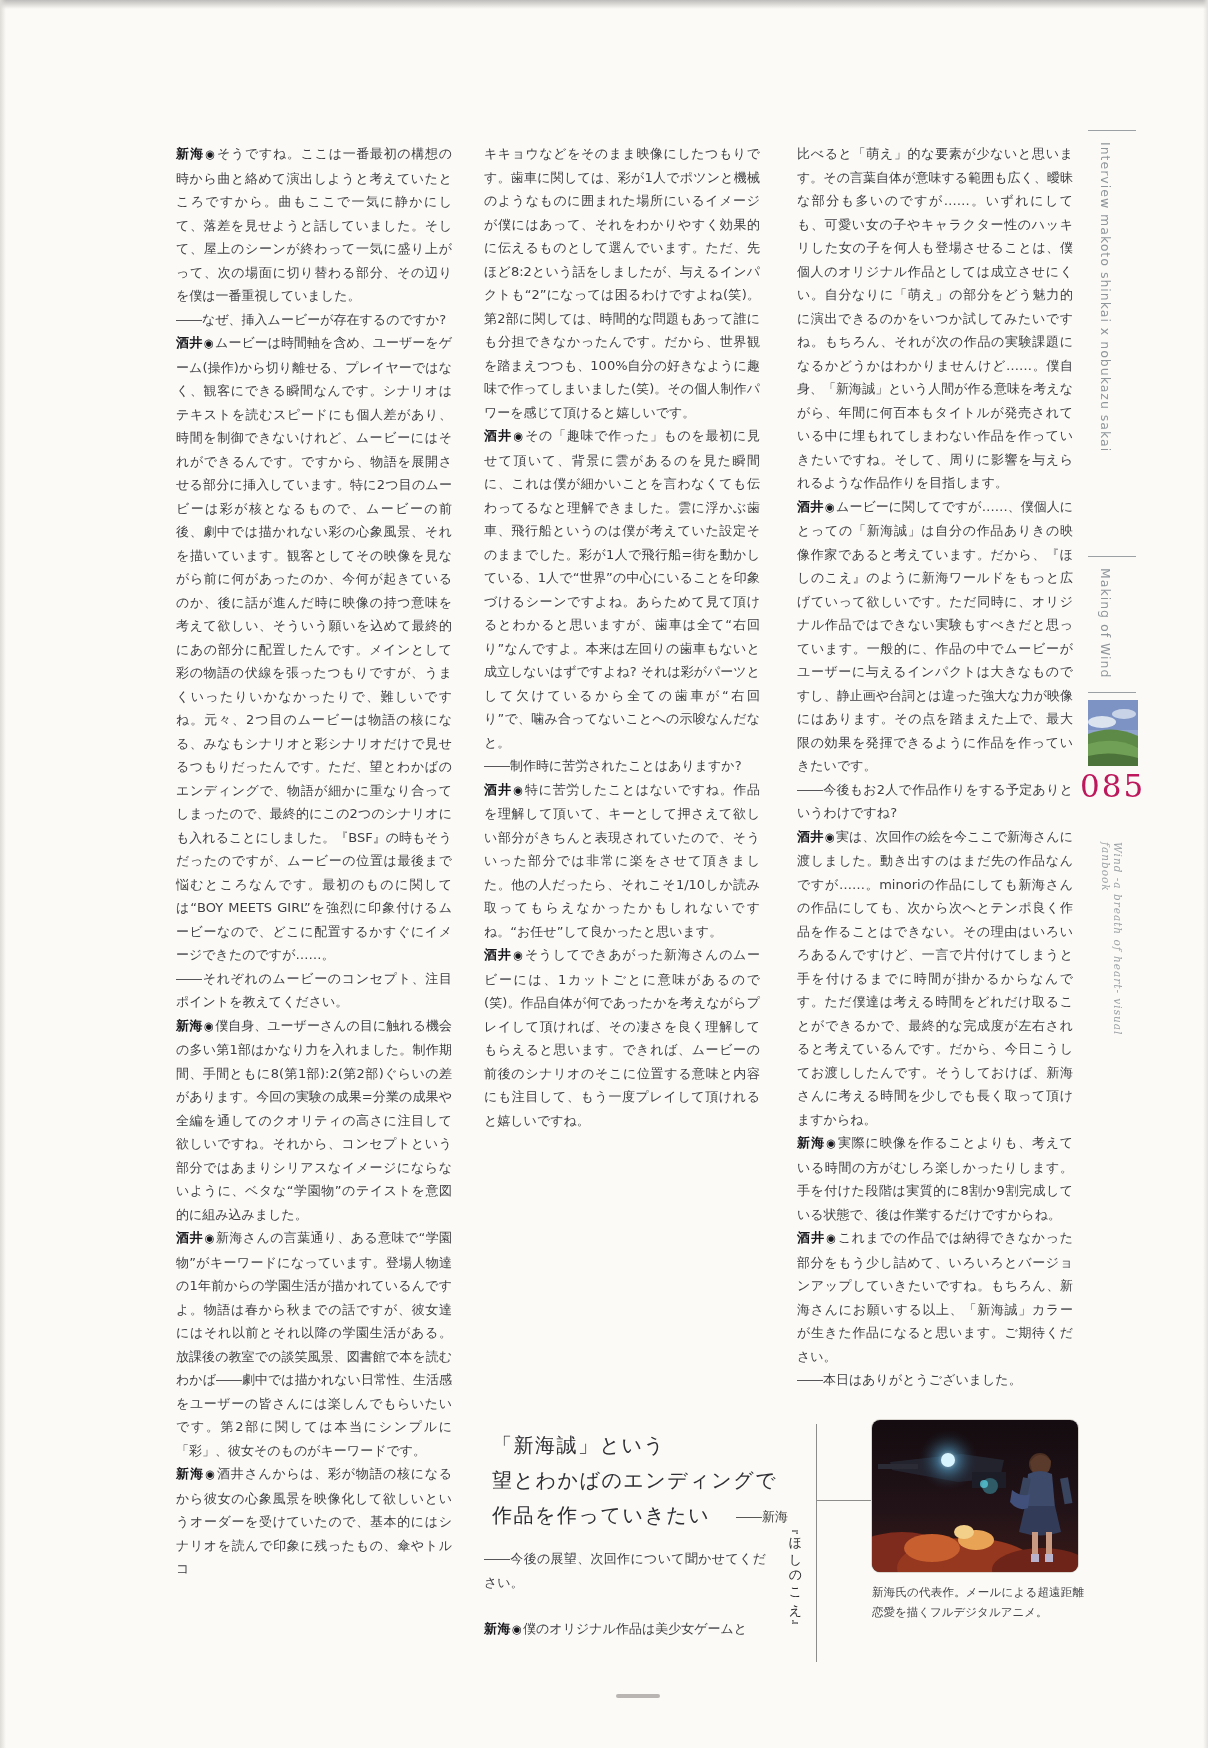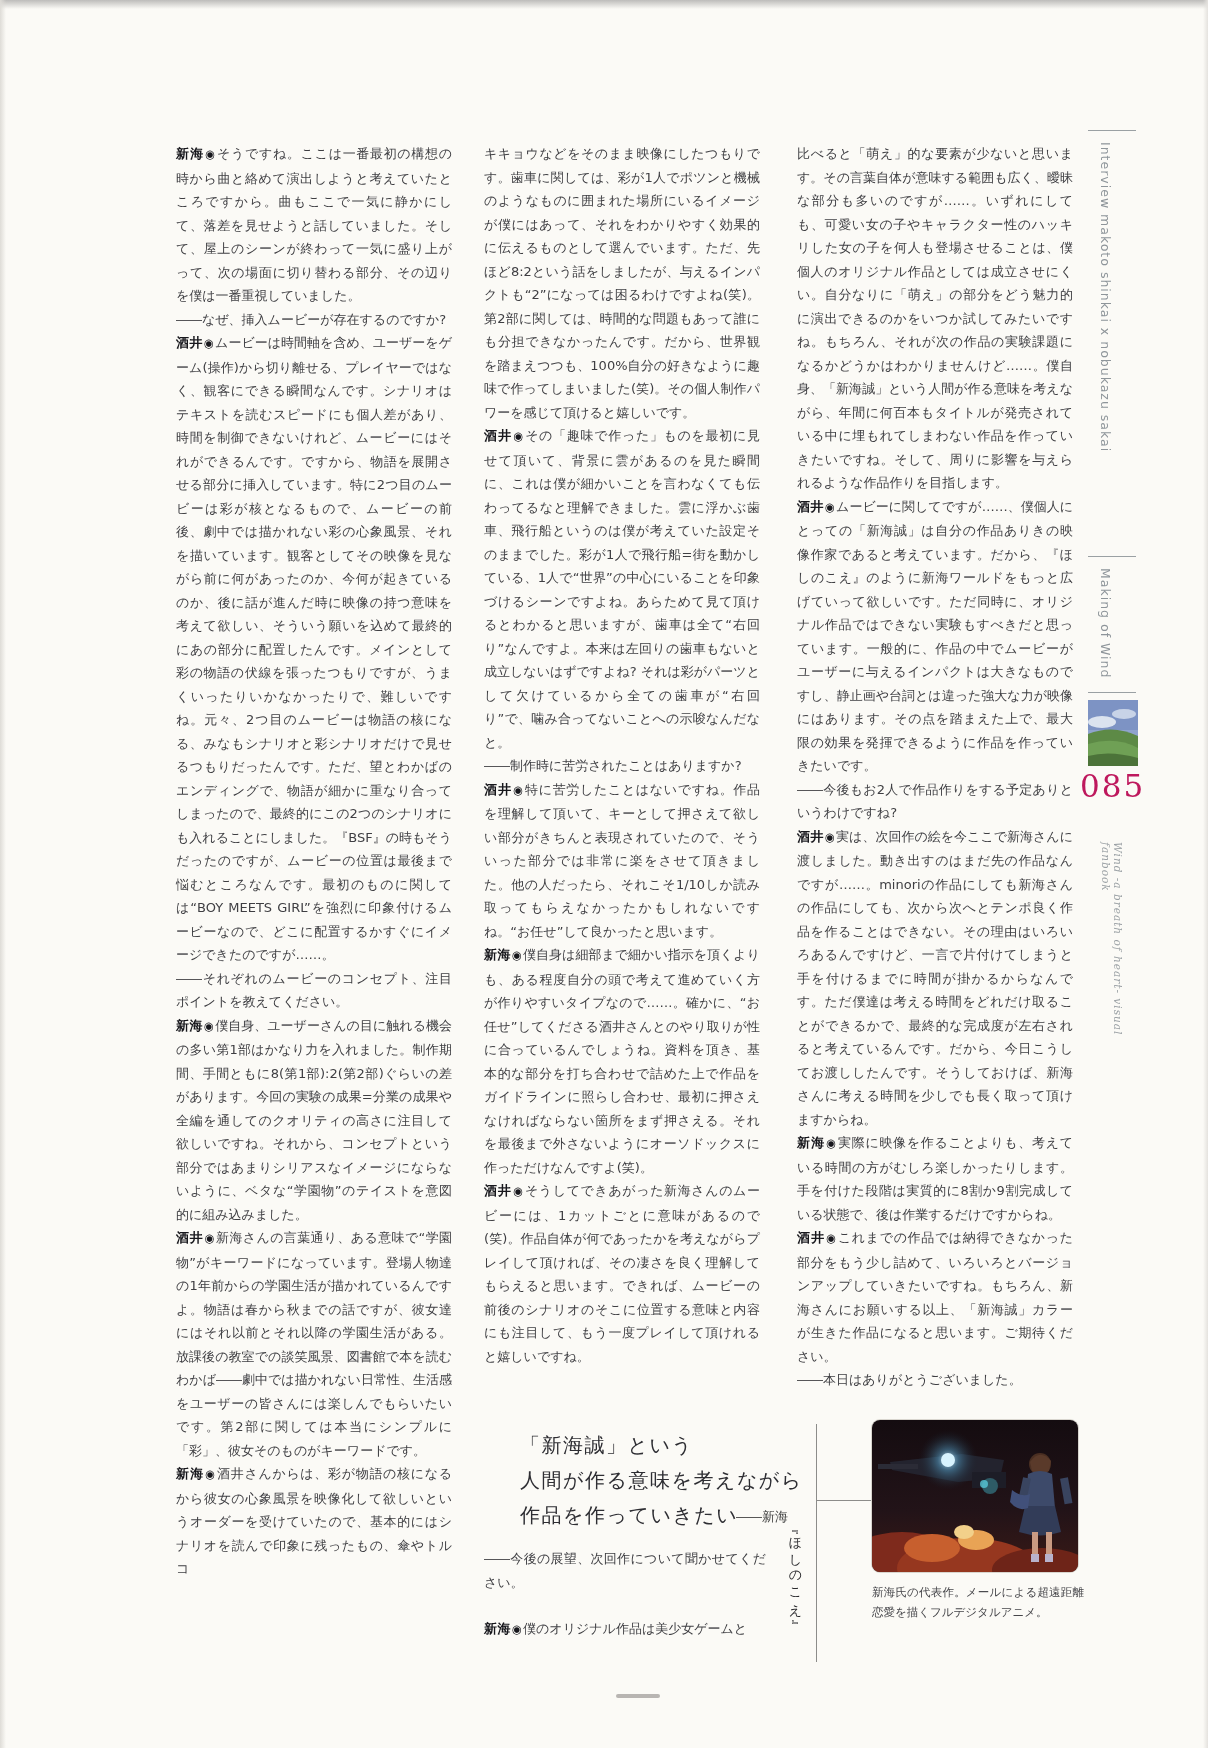--- a/index.html
+++ b/index.html
@@ -23,21 +23,21 @@
   .col{position:absolute;top:142px;width:276px;
     font-size:13px;line-height:23.5px;text-align:justify;color:#3e3e42;}
   #col1{left:176px;} #col2{left:484px;} #col3{left:797px;}
   .para{margin:0;}
   .para b{color:#17171c;font-weight:bold;letter-spacing:.5px;}
   .bullet{font-size:11.5px;margin:0 1px;color:#17171c;}
 
   
   .pullquote{position:absolute;left:492px;top:1428px;width:300px;
     font-family:"DejaVu Serif",serif;font-size:20px;line-height:35px;
-    color:#2e2e33;letter-spacing:1.5px;margin-left:28px;}
+    color:#2e2e33;letter-spacing:1.5px;}
   .pq-attrib{position:absolute;left:688px;top:1508px;width:100px;
     font-size:13px;color:#404040;text-align:right;font-family:"DejaVu Sans",sans-serif;}
 
   .afterquote{position:absolute;left:484px;top:1547px;width:282px;
     font-size:13px;line-height:23.5px;text-align:justify;color:#3e3e42;}
   .afterquote .para + .para{margin-top:23px;}
 
   
   .feat-vline{position:absolute;left:816px;top:1424px;width:1px;height:238px;background:#8c8c8a;}
   .feat-hline{position:absolute;left:816px;top:1500px;width:57px;height:1px;background:#8c8c8a;}
@@ -77,36 +77,35 @@
     <p class="para question">――それぞれのムービーのコンセプト、注目ポイントを教えてください。</p>
     <p class="para"><b>新海</b><span class="bullet">◉</span>僕自身、ユーザーさんの目に触れる機会の多い第1部はかなり力を入れました。制作期間、手間ともに8(第1部):2(第2部)ぐらいの差があります。今回の実験の成果=分業の成果や全編を通してのクオリティの高さに注目して欲しいですね。それから、コンセプトという部分ではあまりシリアスなイメージにならないように、ベタな“学園物”のテイストを意図的に組み込みました。</p>
     <p class="para"><b>酒井</b><span class="bullet">◉</span>新海さんの言葉通り、ある意味で“学園物”がキーワードになっています。登場人物達の1年前からの学園生活が描かれているんですよ。物語は春から秋までの話ですが、彼女達にはそれ以前とそれ以降の学園生活がある。放課後の教室での談笑風景、図書館で本を読むわかば――劇中では描かれない日常性、生活感をユーザーの皆さんには楽しんでもらいたいです。第2部に関しては本当にシンプルに「彩」、彼女そのものがキーワードです。</p>
     <p class="para"><b>新海</b><span class="bullet">◉</span>酒井さんからは、彩が物語の核になるから彼女の心象風景を映像化して欲しいというオーダーを受けていたので、基本的にはシナリオを読んで印象に残ったもの、傘やトルコ</p>
   </div>
 <div class="col" id="col2">
     <p class="para">キキョウなどをそのまま映像にしたつもりです。歯車に関しては、彩が1人でポツンと機械のようなものに囲まれた場所にいるイメージが僕にはあって、それをわかりやすく効果的に伝えるものとして選んでいます。ただ、先ほど8:2という話をしましたが、与えるインパクトも“2”になっては困るわけですよね(笑)。第2部に関しては、時間的な問題もあって誰にも分担できなかったんです。だから、世界観を踏まえつつも、100%自分の好きなように趣味で作ってしまいました(笑)。その個人制作パワーを感じて頂けると嬉しいです。</p>
     <p class="para"><b>酒井</b><span class="bullet">◉</span>その「趣味で作った」ものを最初に見せて頂いて、背景に雲があるのを見た瞬間に、これは僕が細かいことを言わなくても伝わってるなと理解できました。雲に浮かぶ歯車、飛行船というのは僕が考えていた設定そのままでした。彩が1人で飛行船=街を動かしている、1人で“世界”の中心にいることを印象づけるシーンですよね。あらためて見て頂けるとわかると思いますが、歯車は全て“右回り”なんですよ。本来は左回りの歯車もないと成立しないはずですよね? それは彩がパーツとして欠けているから全ての歯車が“右回り”で、噛み合ってないことへの示唆なんだなと。</p>
     <p class="para question">――制作時に苦労されたことはありますか?</p>
     <p class="para"><b>酒井</b><span class="bullet">◉</span>特に苦労したことはないですね。作品を理解して頂いて、キーとして押さえて欲しい部分がきちんと表現されていたので、そういった部分では非常に楽をさせて頂きました。他の人だったら、それこそ1/10しか読み取ってもらえなかったかもしれないですね。“お任せ”して良かったと思います。</p>
-    <p class="para"><b>新海</b><span class="bullet">◉</span>僕自身は細部まで細かい指示を頂くよりも、ある程度自分の頭で考えて進めていく方が作りやすいタイプなので……。確かに、“お任せ”してくださる酒井さんとのやり取りが性に合っているんでしょうね。資料を頂き、基本的な部分を打ち合わせで詰めた上で作品をガイドラインに照らし合わせ、最初に押さえなければならない箇所をまず押さえる。それを最後まで外さないようにオーソドックスに作っただけなんですよ(笑)。</p>
     <p class="para"><b>酒井</b><span class="bullet">◉</span>そうしてできあがった新海さんのムービーには、1カットごとに意味があるので(笑)。作品自体が何であったかを考えながらプレイして頂ければ、その凄さを良く理解してもらえると思います。できれば、ムービーの前後のシナリオのそこに位置する意味と内容にも注目して、もう一度プレイして頂けれると嬉しいですね。</p>
   </div>
 <div class="col" id="col3">
     <p class="para">比べると「萌え」的な要素が少ないと思います。その言葉自体が意味する範囲も広く、曖昧な部分も多いのですが……。いずれにしても、可愛い女の子やキャラクター性のハッキリした女の子を何人も登場させることは、僕個人のオリジナル作品としては成立させにくい。自分なりに「萌え」の部分をどう魅力的に演出できるのかをいつか試してみたいですね。もちろん、それが次の作品の実験課題になるかどうかはわかりませんけど……。僕自身、「新海誠」という人間が作る意味を考えながら、年間に何百本もタイトルが発売されている中に埋もれてしまわない作品を作っていきたいですね。そして、周りに影響を与えられるような作品作りを目指します。</p>
     <p class="para"><b>酒井</b><span class="bullet">◉</span>ムービーに関してですが……、僕個人にとっての「新海誠」は自分の作品ありきの映像作家であると考えています。だから、『ほしのこえ』のように新海ワールドをもっと広げていって欲しいです。ただ同時に、オリジナル作品ではできない実験もすべきだと思っています。一般的に、作品の中でムービーがユーザーに与えるインパクトは大きなものですし、静止画や台詞とは違った強大な力が映像にはあります。その点を踏まえた上で、最大限の効果を発揮できるように作品を作っていきたいです。</p>
     <p class="para question">――今後もお2人で作品作りをする予定ありというわけですね?</p>
     <p class="para"><b>酒井</b><span class="bullet">◉</span>実は、次回作の絵を今ここで新海さんに渡しました。動き出すのはまだ先の作品なんですが……。minoriの作品にしても新海さんの作品にしても、次から次へとテンポ良く作品を作ることはできない。その理由はいろいろあるんですけど、一言で片付けてしまうと手を付けるまでに時間が掛かるからなんです。ただ僕達は考える時間をどれだけ取ることができるかで、最終的な完成度が左右されると考えているんです。だから、今日こうしてお渡ししたんです。そうしておけば、新海さんに考える時間を少しでも長く取って頂けますからね。</p>
     <p class="para"><b>新海</b><span class="bullet">◉</span>実際に映像を作ることよりも、考えている時間の方がむしろ楽しかったりします。手を付けた段階は実質的に8割か9割完成している状態で、後は作業するだけですからね。</p>
     <p class="para"><b>酒井</b><span class="bullet">◉</span>これまでの作品では納得できなかった部分をもう少し詰めて、いろいろとバージョンアップしていきたいですね。もちろん、新海さんにお願いする以上、「新海誠」カラーが生きた作品になると思います。ご期待ください。</p>
     <p class="para question">――本日はありがとうございました。</p>
   </div>
 
 <div class="pullquote">
   <div>「新海誠」という</div>
-  <div>人間が作る意味を考えながら</div>
+  <div>望とわかばのエンディングで</div>
   <div>作品を作っていきたい</div>
 </div>
 <div class="pq-attrib">――新海</div>
 
 <div class="afterquote">
     <p class="para question">――今後の展望、次回作について聞かせてください。</p>
     <p class="para"><b>新海</b><span class="bullet">◉</span>僕のオリジナル作品は美少女ゲームと</p>
   </div>
 
 <div class="feat-vline"></div>

